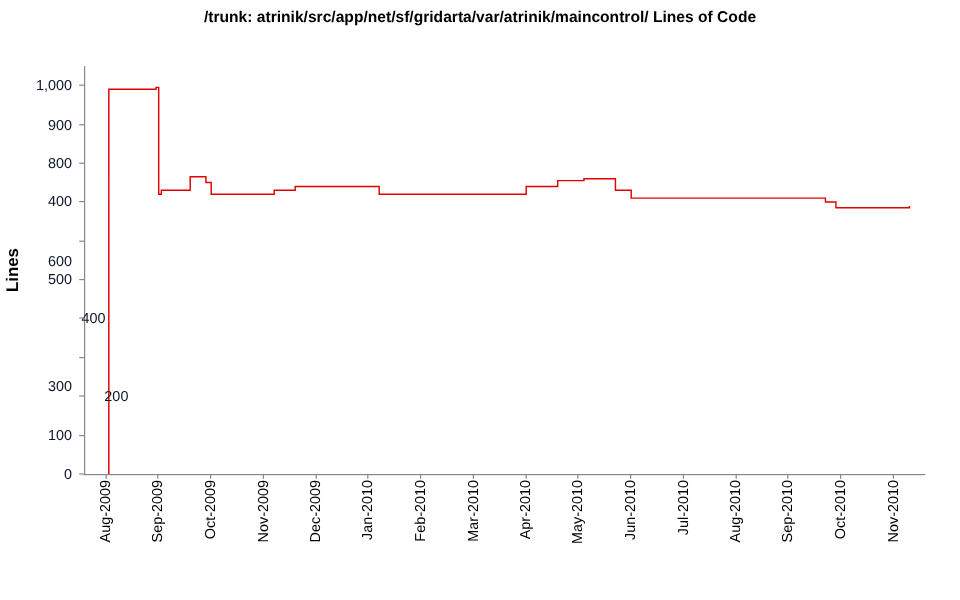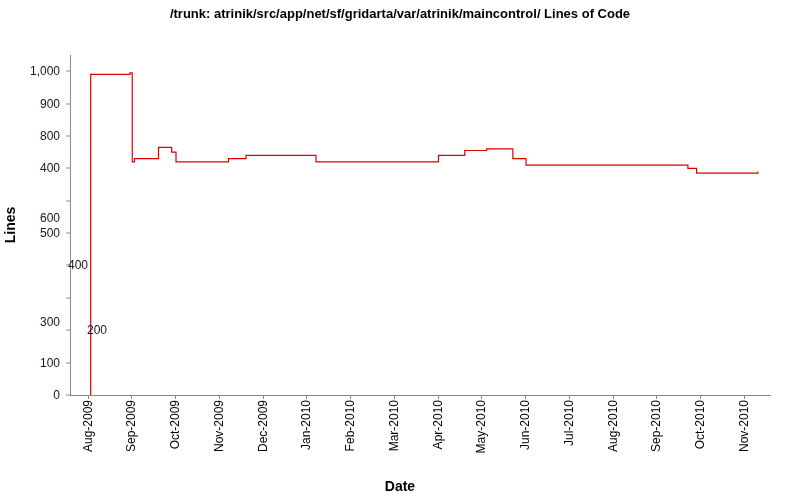--- a/index.html
+++ b/index.html
@@ -89,21 +89,20 @@
     height: 340px;
     overflow: visible;
   }
 </style>
 </head>
 <body>
 
 <div class="chart-container">
   <div class="title">/trunk: atrinik/src/app/net/sf/gridarta/var/atrinik/maincontrol/ Lines of Code</div>
   <div class="ylabel">Lines</div>
-  <div class="xlabel">Date</div>
   <div class="plot-area">
     <svg class="line">
       <polyline id="series-path" fill="none" stroke-width="1.2" points="19.6875,340 19.6875,19.428571428571445 59.06250000000001,19.428571428571445 59.06250000000001,17.809523809523796 61.24999999999999,17.809523809523796 61.24999999999999,106.85714285714286 63.43750000000001,106.85714285714286 63.43750000000001,103.61904761904762 87.5,103.61904761904762 87.5,92.2857142857143 100.62499999999999,92.2857142857143 100.62499999999999,97.14285714285714 105,97.14285714285714 105,106.85714285714286 157.5,106.85714285714286 157.5,103.61904761904762 175,103.61904761904762 175,100.38095238095235 245.00000000000003,100.38095238095235 245.00000000000003,106.85714285714286 367.5,106.85714285714286 367.5,100.38095238095235 393.75,100.38095238095235 393.75,95.52380952380952 415.625,95.52380952380952 415.625,93.9047619047619 441.875,93.9047619047619 441.875,103.61904761904762 455,103.61904761904762 455,110.09523809523807 616.875,110.09523809523807 616.875,113.33333333333334 625.625,113.33333333333334 625.625,118.19047619047618 686.875,118.19047619047618 686.875,116.57142857142858" stroke="#e00000"></polyline>
     </svg>
   </div>
   <div id="yticks">
       <div class="ytick" style="top: 395px;">0</div>
       <div class="ytick-mark" style="top: 395px;"></div>
       <div class="ytick" style="top: 362.619px;">100</div>
       <div class="ytick-mark" style="top: 362.619px;"></div>

